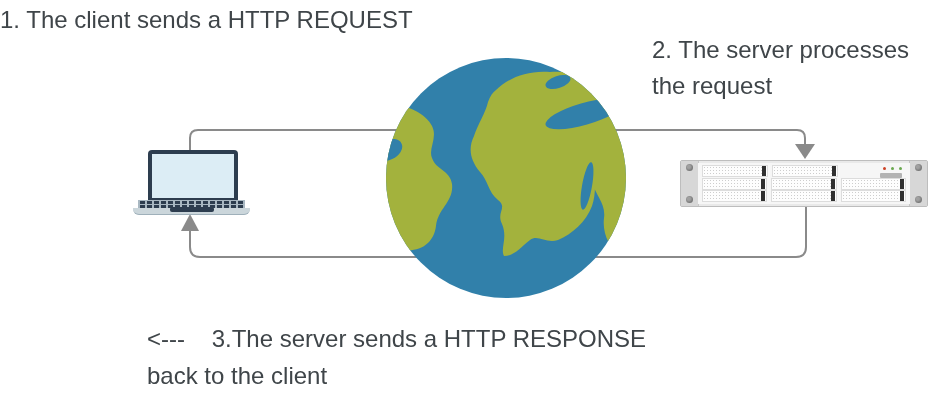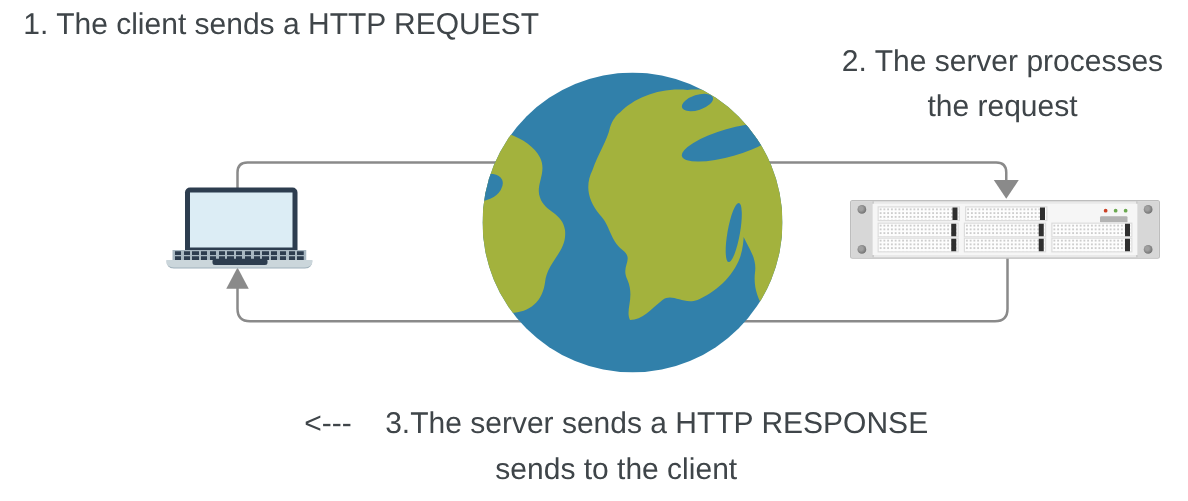--- a/index.html
+++ b/index.html
@@ -1,25 +1,25 @@
 <!DOCTYPE html>
 <html style="--text: #3f4549; --line: #8a8a8a; --ocean: #3180aa; --land: #a3b23d; --laptop-dark: #2d3d4f; --laptop-screen: #dcedf5; --laptop-deck: #a9b8c2; --laptop-base: #cbd6db; --server-chassis: #e9e9e9; --server-ear: #d7d7d7; --server-face: #f6f6f6; --server-handle: #2f2f2f; --server-screw: #757575; --server-button: #b3b3b3; --bay-dot: #cdcdcd; --led-red: #cc4125; --led-green: #6aa84f;"><head>
 <meta charset="utf-8">
 <style>
   html,body{margin:0;padding:0;background:#ffffff;}
   .canvas{
     position:relative;width:950px;height:401px;background:#ffffff;overflow:hidden;
     font-family:"Liberation Sans", sans-serif;color:var(--text,#3f4549);
   }
   
-  .step{position:absolute;z-index:4;text-align:center;font-size:24px;color:var(--text);}
+  .step{position:absolute;z-index:4;font-size:24px;color:var(--text);}
   .step div{white-space:pre;}
   .step1{left:0;top:10;width:450;line-height:40px;width:450px;}
   .step2{left:652px;top:32px;width:300px;line-height:36px;}
-  .step3{left:163px;top:320px;width:660px;line-height:37px;}
+  .step3{left:147px;top:320px;width:660px;line-height:37px;}
   
   .connectors{position:absolute;left:0;top:0;z-index:1;}
   .conn{fill:none;stroke:var(--line,#8a8a8a);stroke-width:2;}
   .arrowhead{fill:var(--line,#8a8a8a);stroke:none;}
   
   .globe{position:absolute;left:386px;top:58px;z-index:2;}
   
   .laptop{position:absolute;left:133px;top:147px;width:117px;height:67px;z-index:3;}
   .laptop .lid{position:absolute;left:15px;top:3px;width:90px;height:50px;
     background:var(--laptop-dark);border-radius:4px 4px 0 0;}
@@ -147,16 +147,16 @@
 
   <div class="step step1">
     <div>1. The client sends a HTTP REQUEST</div>
   </div>
   <div class="step step2">
     <div>2. The server processes</div>
     <div>the request</div>
   </div>
   <div class="step step3">
     <div>&lt;---    3.The server sends a HTTP RESPONSE</div>
-    <div>sends to the client</div>
+    <div>back to the client</div>
   </div>
 
 </div>
 
 </body></html>

